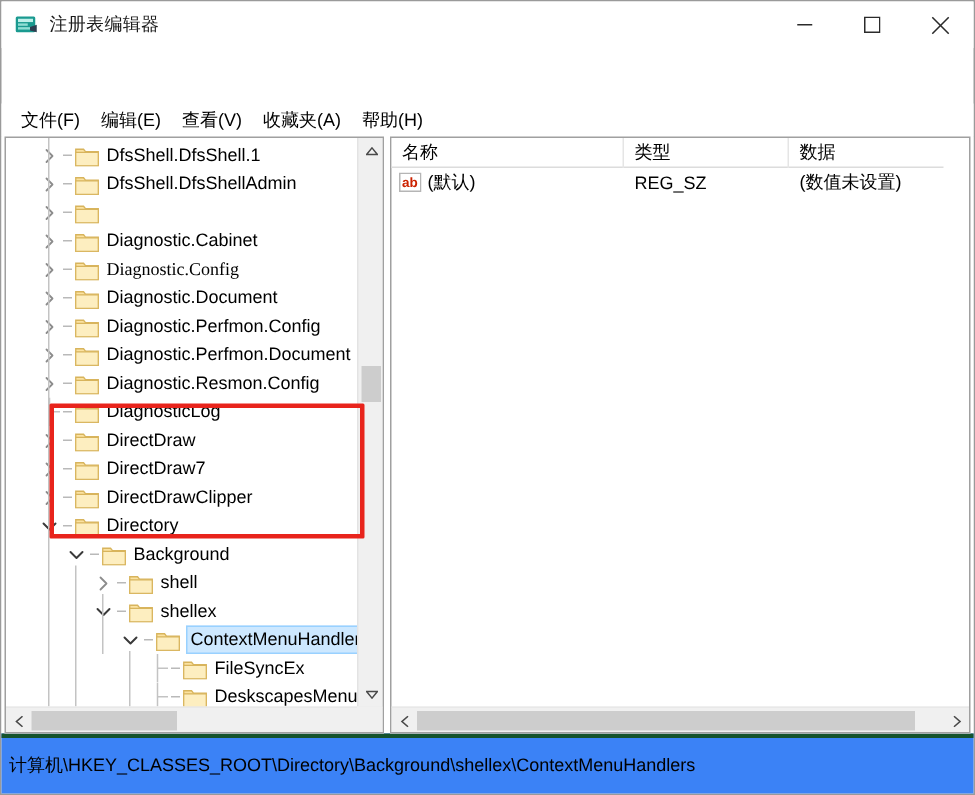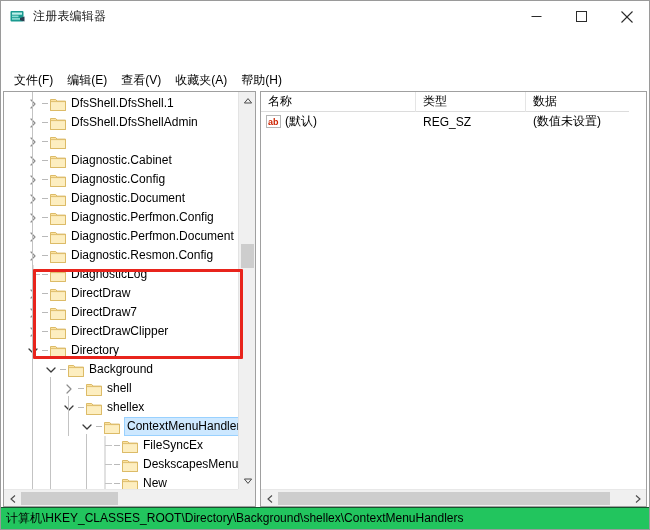--- a/index.html
+++ b/index.html
@@ -226,24 +226,24 @@
   .lv-cell.c-type { width: 110px; flex: 0 0 110px; }
   .lv-cell.c-data { flex: 1 1 auto; }
   .ab-icon {
     width: 15px; height: 14px;
     margin-right: 4px;
     flex: 0 0 15px;
   }
 
   
   .statusbar {
-    height: 22px;
+    height: 40px;
     flex: 0 0 auto;
-    background: #22c55e;
-    border-top: 1px solid #14532d;
+    background: #3b82f6;
+    border-top: 3px solid #14532d;
     display: flex;
     align-items: center;
     padding-left: 5px;
     font-size: 12px;
     color: #000;
     white-space: nowrap;
     overflow: hidden;
   }
 
   
@@ -351,21 +351,21 @@
                   <path d="M2 1 L6 5 L2 9" fill="none" stroke="#8c8c8c" stroke-width="1.2" stroke-linecap="round" stroke-linejoin="round"></path>
                 </svg>
               </span>
               <span class="connector"></span>
               <span class="folder"><svg width="16" height="14" viewBox="0 0 16 14">
                   <path d="M0.5 2.5 h5.2 l1.3 1.6 h8.5 v9.4 h-15 z" fill="#fbe2a0" stroke="#d8b45c" stroke-width="0.9"></path>
                   <path d="M0.5 4.6 h15 v8.9 h-15 z" fill="#fdeec0" stroke="#d8b45c" stroke-width="0.8"></path>
                 </svg></span>
               <span class="node-label">Diagnostic.Cabinet</span>
             </div>
-            <div class="node" style="padding-left: 21px;">
+            <div class="node" style="padding-left: 21px; font-family: Liberation Serif, serif;">
               <span class="twisty">
                 <svg width="8" height="10" viewBox="0 0 8 10">
                   <path d="M2 1 L6 5 L2 9" fill="none" stroke="#8c8c8c" stroke-width="1.2" stroke-linecap="round" stroke-linejoin="round"></path>
                 </svg>
               </span>
               <span class="connector"></span>
               <span class="folder"><svg width="16" height="14" viewBox="0 0 16 14">
                   <path d="M0.5 2.5 h5.2 l1.3 1.6 h8.5 v9.4 h-15 z" fill="#fbe2a0" stroke="#d8b45c" stroke-width="0.9"></path>
                   <path d="M0.5 4.6 h15 v8.9 h-15 z" fill="#fdeec0" stroke="#d8b45c" stroke-width="0.8"></path>
                 </svg></span>

